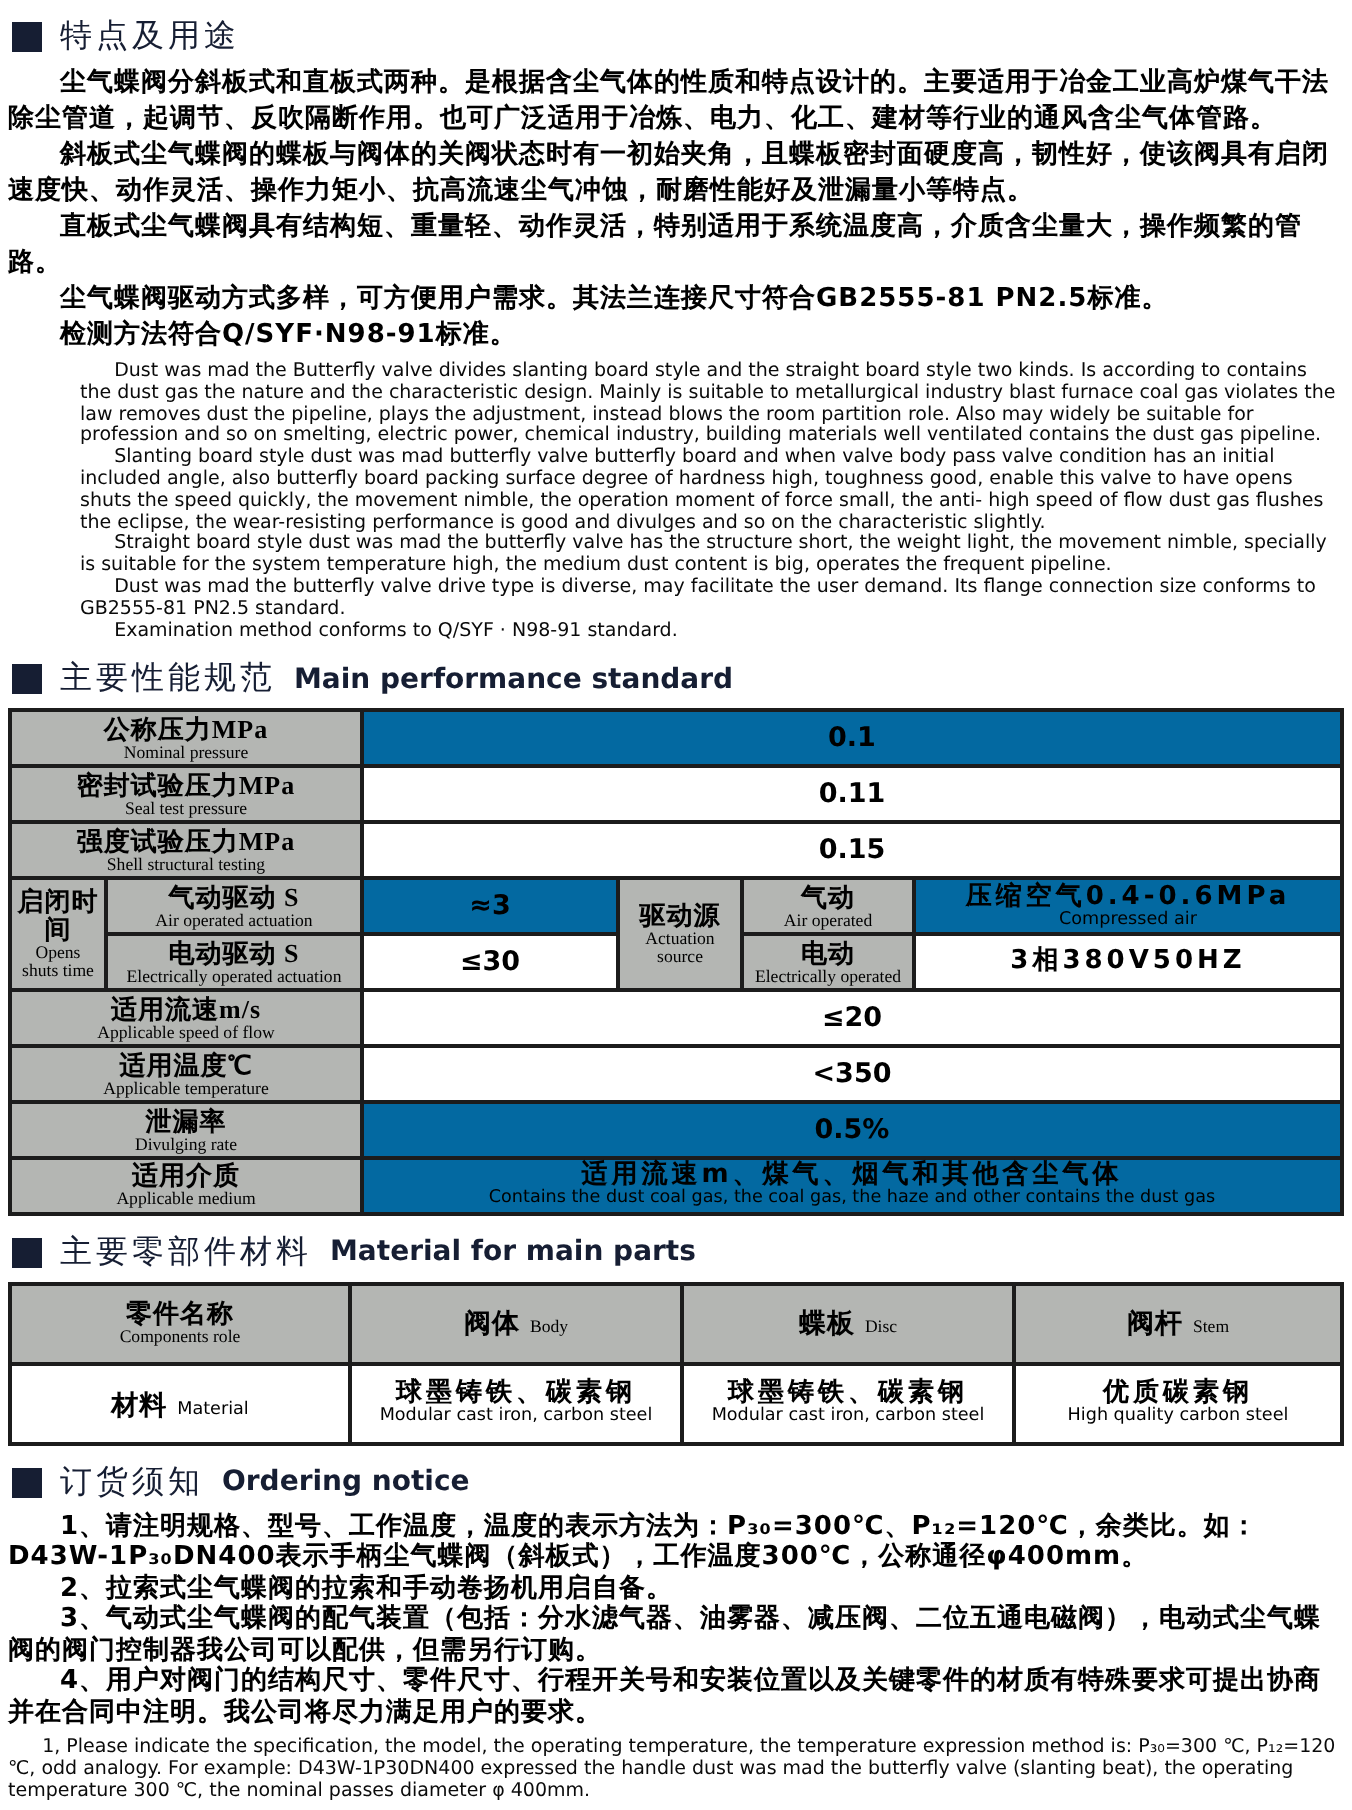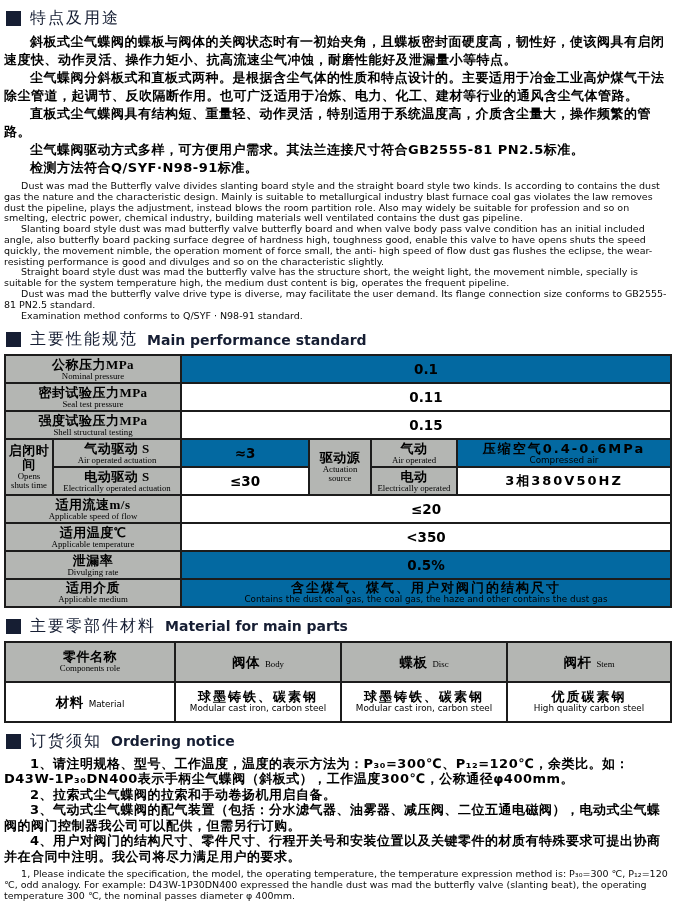--- a/index.html
+++ b/index.html
@@ -12,21 +12,21 @@
   .page { padding:6px 4px 4px 4px; }
 
   
   .sec-title { display:flex; align-items:center; gap:9px; color:#161e33; margin:2px 0 4px 2px; }
   .sq { width:15px; height:15px; background:#161e33; flex:0 0 auto; }
   .t-zh { font-size:16px; font-weight:normal; letter-spacing:2px; }
   .t-en { font-size:14px; font-weight:bold; letter-spacing:0; }
 
   
   .zh-para { font-size:13px; font-weight:bold; line-height:18px; text-indent:2em; letter-spacing:0.5px; }
-  .en-block { margin-top:4px; margin-bottom:8px; }
+  .en-block { margin-top:4px; margin-bottom:8px;margin-left:36px; }
   .en-para { font-size:9.5px; line-height:10.8px; text-indent:1.8em; color:#0a0a0a; }
 
   .ord-zh .zh-para { line-height:15.5px; }
   .ord-en { margin-top:4px; }
   .ord-en .en-para { line-height:11px; }
 
   
   table { border-collapse:collapse; width:100%; table-layout:fixed; margin:2px 0 8px 0; }
   td { border:2px solid #1c1c1c; text-align:center; vertical-align:middle; padding:1px 2px; }
   td.hd { background:#b4b6b3;font-family:Liberation Serif, serif; }
@@ -44,22 +44,22 @@
 </head>
 <body>
 
 <div class="page">
 
   <div class="sec-title">
     <span class="sq"></span>
     <span class="t-zh">特点及用途</span>
   </div>
   <div>
+    <p class="zh-para">尘气蝶阀分斜板式和直板式两种。是根据含尘气体的性质和特点设计的。主要适用于冶金工业高炉煤气干法除尘管道，起调节、反吹隔断作用。也可广泛适用于冶炼、电力、化工、建材等行业的通风含尘气体管路。</p>
     <p class="zh-para">斜板式尘气蝶阀的蝶板与阀体的关阀状态时有一初始夹角，且蝶板密封面硬度高，韧性好，使该阀具有启闭速度快、动作灵活、操作力矩小、抗高流速尘气冲蚀，耐磨性能好及泄漏量小等特点。</p>
-    <p class="zh-para">尘气蝶阀分斜板式和直板式两种。是根据含尘气体的性质和特点设计的。主要适用于冶金工业高炉煤气干法除尘管道，起调节、反吹隔断作用。也可广泛适用于冶炼、电力、化工、建材等行业的通风含尘气体管路。</p>
     <p class="zh-para">直板式尘气蝶阀具有结构短、重量轻、动作灵活，特别适用于系统温度高，介质含尘量大，操作频繁的管路。</p>
     <p class="zh-para">尘气蝶阀驱动方式多样，可方便用户需求。其法兰连接尺寸符合GB2555-81 PN2.5标准。</p>
     <p class="zh-para">检测方法符合Q/SYF·N98-91标准。</p>
   </div>
   <div class="en-block">
     <p class="en-para">Dust was mad the Butterfly valve divides slanting board style and the straight board style two kinds. Is according to contains the dust gas the nature and the characteristic design. Mainly is suitable to metallurgical industry blast furnace coal gas violates the law removes dust the pipeline, plays the adjustment, instead blows the room partition role. Also may widely be suitable for profession and so on smelting, electric power, chemical industry, building materials well ventilated contains the dust gas pipeline.</p>
     <p class="en-para">Slanting board style dust was mad butterfly valve butterfly board and when valve body pass valve condition has an initial included angle, also butterfly board packing surface degree of hardness high, toughness good, enable this valve to have opens shuts the speed quickly, the movement nimble, the operation moment of force small, the anti- high speed of flow dust gas flushes the eclipse, the wear-resisting performance is good and divulges and so on the characteristic slightly.</p>
     <p class="en-para">Straight board style dust was mad the butterfly valve has the structure short, the weight light, the movement nimble, specially is suitable for the system temperature high, the medium dust content is big, operates the frequent pipeline.</p>
     <p class="en-para">Dust was mad the butterfly valve drive type is diverse, may facilitate the user demand. Its flange connection size conforms to GB2555-81  PN2.5 standard.</p>
     <p class="en-para">Examination method conforms to Q/SYF · N98-91 standard.</p>
@@ -159,21 +159,21 @@
         <div class="ce">Divulging rate</div>
       </td>
       <td colspan="4" class="val shade">0.5%</td>
     </tr>
     <tr class="tall">
       <td colspan="2" class="hd">
         <div class="cz">适用介质</div>
         <div class="ce">Applicable medium</div>
       </td>
       <td colspan="4" class="shade">
-        <div class="cz sp">含尘煤气、煤气、用户对阀门的结构尺寸</div>
+        <div class="cz sp">适用流速m、煤气、烟气和其他含尘气体</div>
         <div class="ce">Contains the dust coal gas, the coal gas, the haze and other contains the dust gas</div>
       </td>
     </tr>
   </tbody>
     </table>
 
   <div class="sec-title">
     <span class="sq"></span>
     <span class="t-zh">主要零部件材料</span>
     <span class="t-en">Material for main parts</span>

